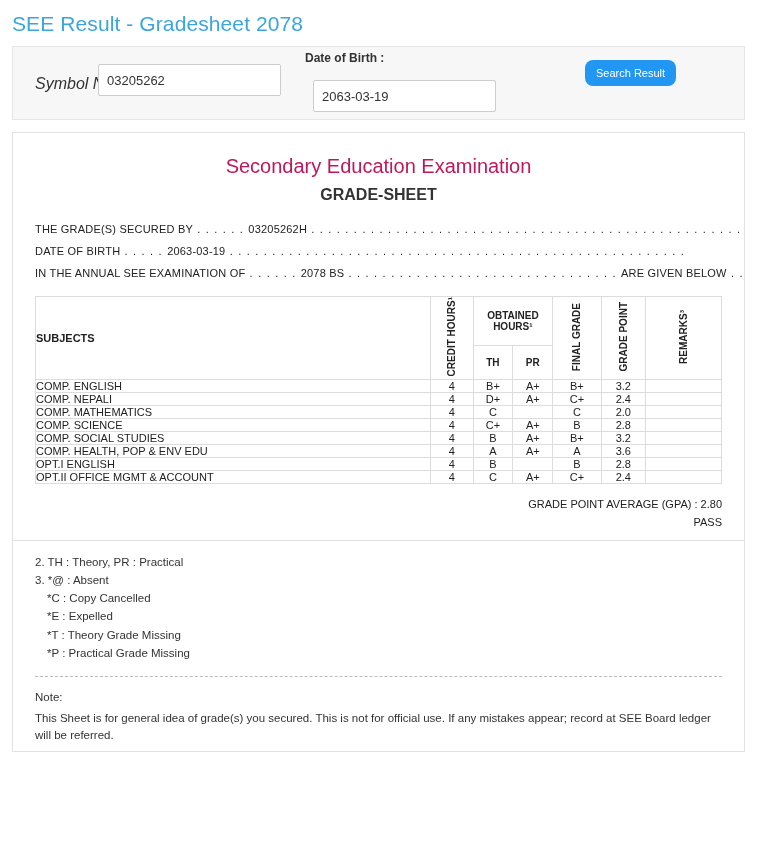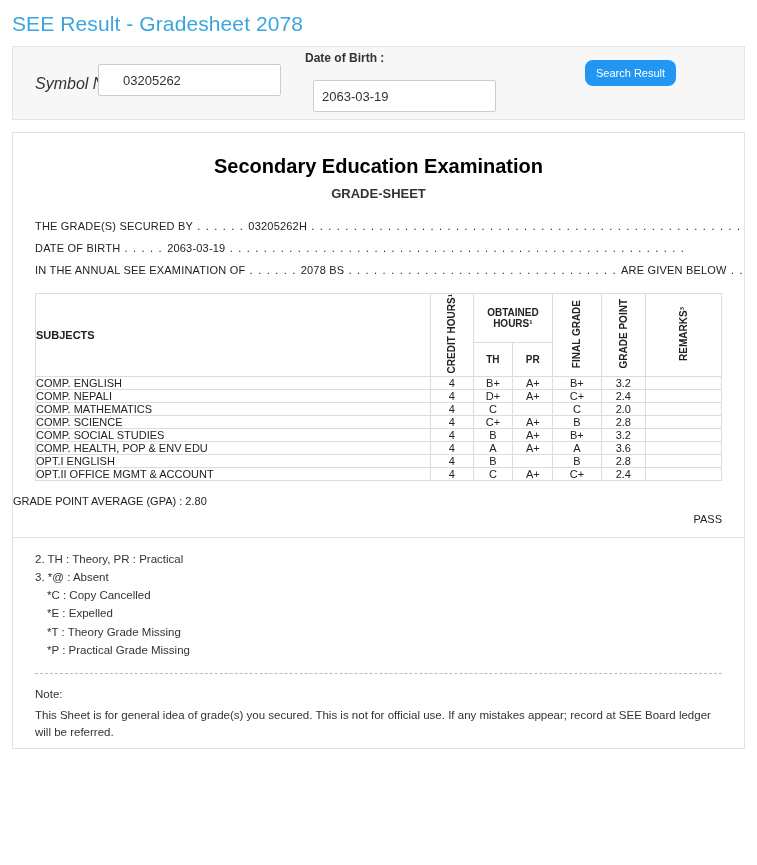--- a/index.html
+++ b/index.html
@@ -47,21 +47,21 @@
   .symbol-input {
     position: absolute;
     left: 85px;
     top: 17px;
     width: 183px;
     height: 32px;
     box-sizing: border-box;
     border: 1px solid #cccccc;
     border-radius: 2px;
     background: #fff;
-    padding: 0 24px;
+    padding: 0 8px;
     font-size: 13px;
     color: #333;
     font-family: "Liberation Sans", sans-serif;
   }
   .dob-label {
     position: absolute;
     left: 292px;
     top: 4px;
     font-size: 12px;
     font-weight: bold;
@@ -98,28 +98,28 @@
   
   .result-card {
     margin: 12px;
     border: 1px solid #e2e2e2;
     background: #fff;
     box-sizing: border-box;
     padding: 0;
   }
   .exam-title {
     text-align: center;
-    color: #000000;
+    color: #be185d;
     font-size: 20px;
     padding-top: 22px;
-    font-weight: 700;
+    font-weight: 400;
   }
   .sheet-title {
     text-align: center;
-    font-size: 13px;
+    font-size: 16px;
     font-weight: bold;
     color: #333;
     padding-top: 8px;
     padding-bottom: 14px;
   }
   .dotline {
     font-size: 11px;
     padding: 5px 22px 5px 22px;
     color: #222;
     letter-spacing: 0.2px;
@@ -171,21 +171,21 @@
     padding: 8px 10px;
     font-size: 11px;
     color: #222;
   }
   td.c {
     text-align: center;
     font-size: 11px;
     color: #222;
   }
   .gpa-line {
-    text-align: left;
+    text-align: right;
     font-size: 11px;
     padding: 14px 22px 2px 0;
     color: #222;
     font-weight: normal;
   }
   .result-status {
     text-align: right;
     font-size: 11px;
     padding: 4px 22px 12px 0;
     color: #222;

